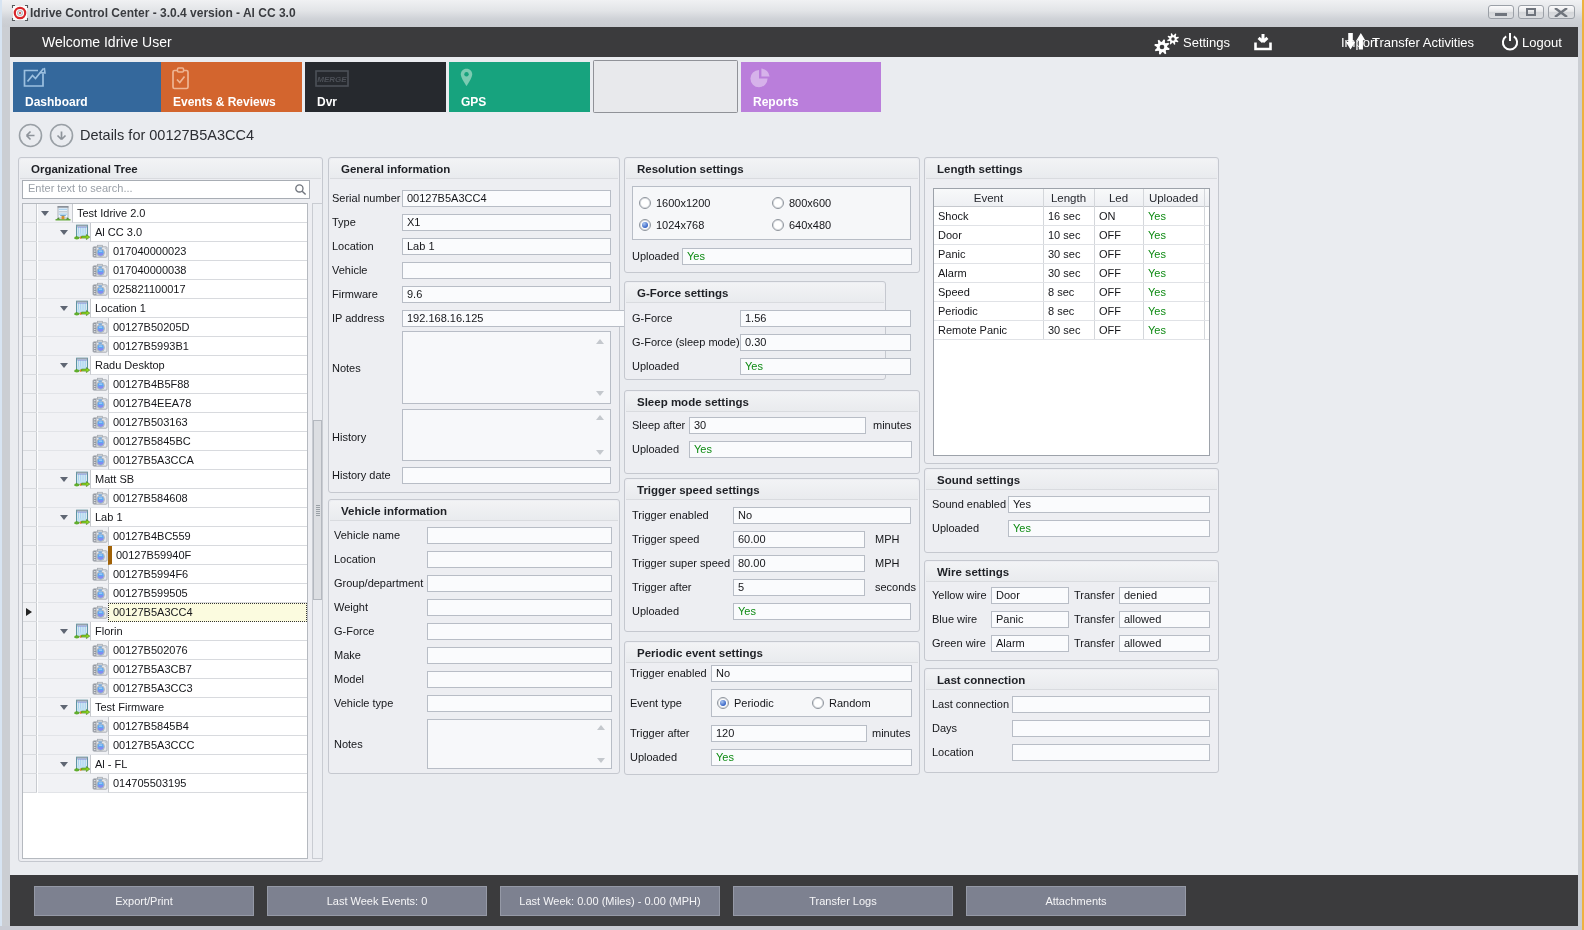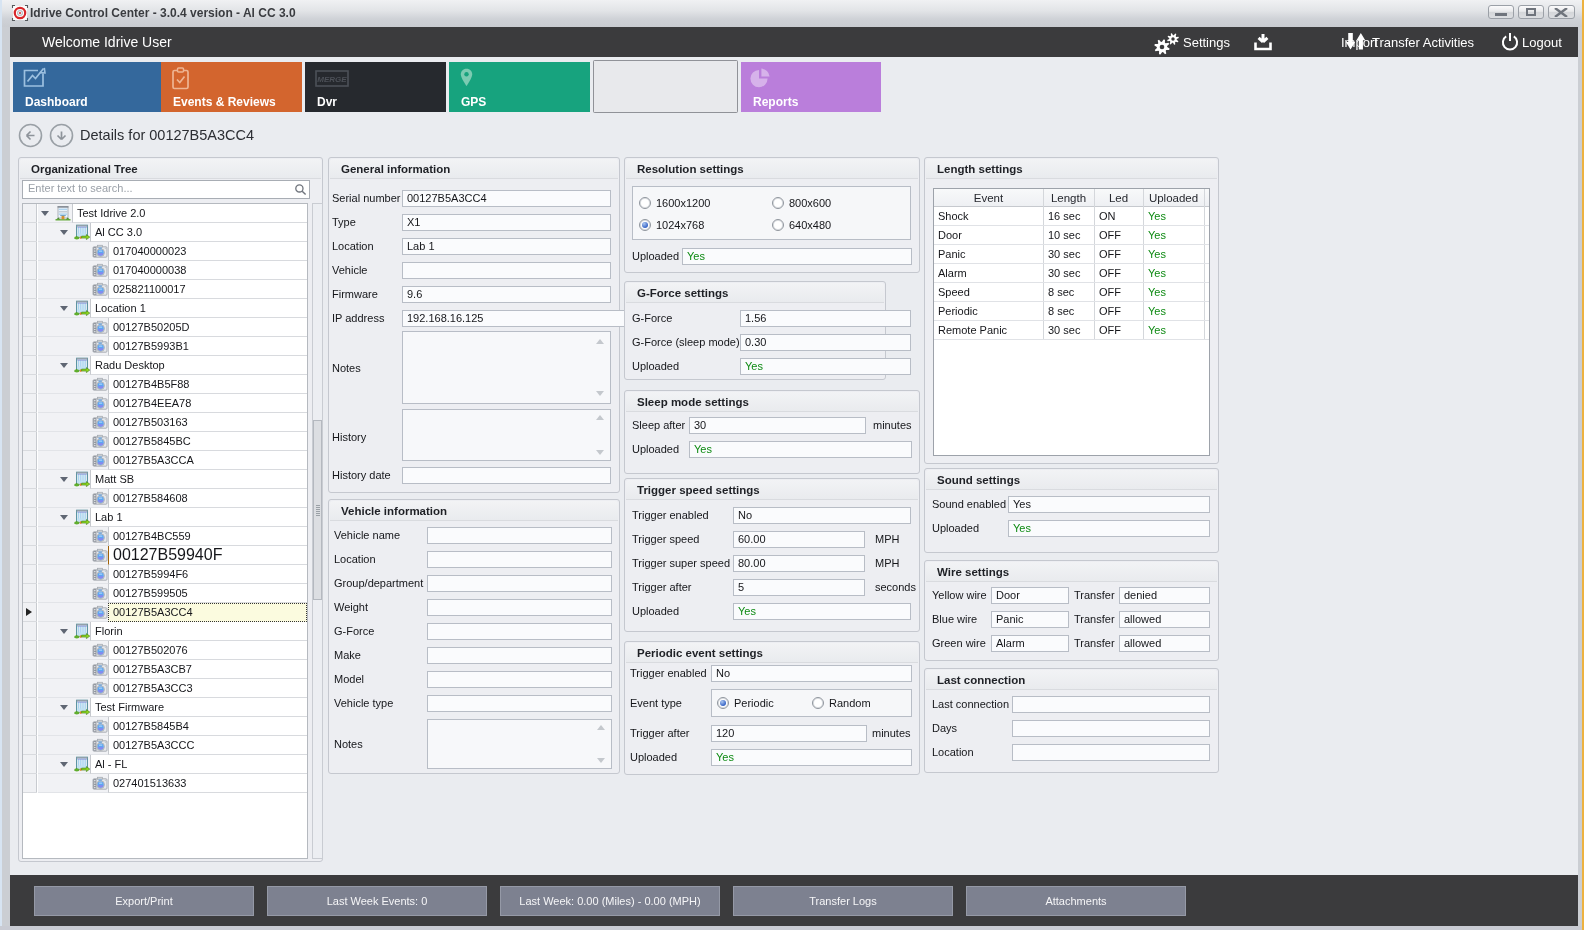--- a/index.html
+++ b/index.html
@@ -753,21 +753,21 @@
           <rect x="2" y="12" width="1.6" height="1.2"></rect>
         </g>
         <rect x="5.6" y="2.2" width="5" height="2" fill="#cdd1d6" stroke="#9aa0a7" stroke-width="0.6"></rect>
         <rect x="6.4" y="4.6" width="3.6" height="1.4" rx="0.7" fill="#6cb0f4"></rect>
         <circle cx="8.6" cy="9.6" r="3.9" fill="#c9cdd2" stroke="#8f949b" stroke-width="0.5"></circle>
         <circle cx="8.6" cy="9.6" r="3.1" fill="#5da6f2"></circle>
         <path d="M5.6 10.3 A 3.1 3.1 0 0 0 11.6 10.3 Z" fill="#8a87ee"></path>
         <rect x="6.9" y="7.6" width="3.4" height="1.2" rx="0.6" fill="#aad2f8"></rect>
         <path d="M12.4 5.2 L14.2 4.6 L14.2 5.8 Z" fill="#b0b5bb"></path>
       </svg>
-<div class="abs" style="left:85px;top:342px;right:0;height:19px;background:#fff;border-left:1px solid #a16207;border-bottom:1px solid #d8dade;font-size:16px;color:#15161a;line-height:18px;padding-left:4px">00127B59940F</div>
+<div class="abs" style="left:85px;top:342px;right:0;height:19px;background:#fff;border-left:4px solid #a16207;border-bottom:1px solid #d8dade;font-size:11px;color:#15161a;line-height:18px;padding-left:4px">00127B59940F</div>
 <div class="abs" style="left:0;top:379px;width:14px;height:1px;background:#d8dade"></div>
 <div class="abs" style="left:15px;top:361px;width:70px;height:19px;background:#f1f2f5;border-bottom:1px solid #e2e4e8"></div>
 <div class="abs" style="left:0;top:362px;width:0;height:0"></div>
 <svg class="abs" width="16" height="16" style="left:69px;top:362px" viewBox="0 0 16 16">
         <rect x="1" y="3.8" width="14" height="10.4" rx="1" fill="#e6e8eb" stroke="#9aa0a7" stroke-width="0.8"></rect>
         <rect x="1.4" y="4.2" width="3" height="9.6" fill="#868b93"></rect>
         <g fill="#d8dbdf">
           <rect x="2" y="5" width="1.6" height="1.4"></rect>
           <rect x="2" y="7.4" width="1.6" height="1.4"></rect>
           <rect x="2" y="9.8" width="1.6" height="1.4"></rect>
@@ -1011,19 +1011,19 @@
           <rect x="2" y="12" width="1.6" height="1.2"></rect>
         </g>
         <rect x="5.6" y="2.2" width="5" height="2" fill="#cdd1d6" stroke="#9aa0a7" stroke-width="0.6"></rect>
         <rect x="6.4" y="4.6" width="3.6" height="1.4" rx="0.7" fill="#6cb0f4"></rect>
         <circle cx="8.6" cy="9.6" r="3.9" fill="#c9cdd2" stroke="#8f949b" stroke-width="0.5"></circle>
         <circle cx="8.6" cy="9.6" r="3.1" fill="#5da6f2"></circle>
         <path d="M5.6 10.3 A 3.1 3.1 0 0 0 11.6 10.3 Z" fill="#8a87ee"></path>
         <rect x="6.9" y="7.6" width="3.4" height="1.2" rx="0.6" fill="#aad2f8"></rect>
         <path d="M12.4 5.2 L14.2 4.6 L14.2 5.8 Z" fill="#b0b5bb"></path>
       </svg>
-<div class="abs" style="left:85px;top:570px;right:0;height:19px;background:#fff;border-left:1px solid #c6c9ce;border-bottom:1px solid #d8dade;font-size:11px;color:#15161a;line-height:18px;padding-left:4px">027401513633</div>
+<div class="abs" style="left:85px;top:570px;right:0;height:19px;background:#fff;border-left:1px solid #c6c9ce;border-bottom:1px solid #d8dade;font-size:11px;color:#15161a;line-height:18px;padding-left:4px">014705503195</div>
 <div class="abs" style="left:3px;top:404px;width:0;height:0;border-top:4.5px solid transparent;border-bottom:4.5px solid transparent;border-left:6px solid #222"></div>
 </div>
 <div class="abs" style="left:312px;top:203px;width:11px;height:656px;background:#eceef2;border:1px solid #c9ccd2"></div>
 <div class="abs" style="left:313px;top:420px;width:9px;height:180px;background:#dcdee2;border:1px solid #b4b8bf"></div>
 <div class="abs" style="left:316px;top:505px;width:4px;height:1px;box-shadow:0 2px #9aa0a6,0 4px #9aa0a6,0 6px #9aa0a6,0 8px #9aa0a6,0 10px #9aa0a6;background:#9aa0a6"></div>
   </div>
 
 </body></html>

